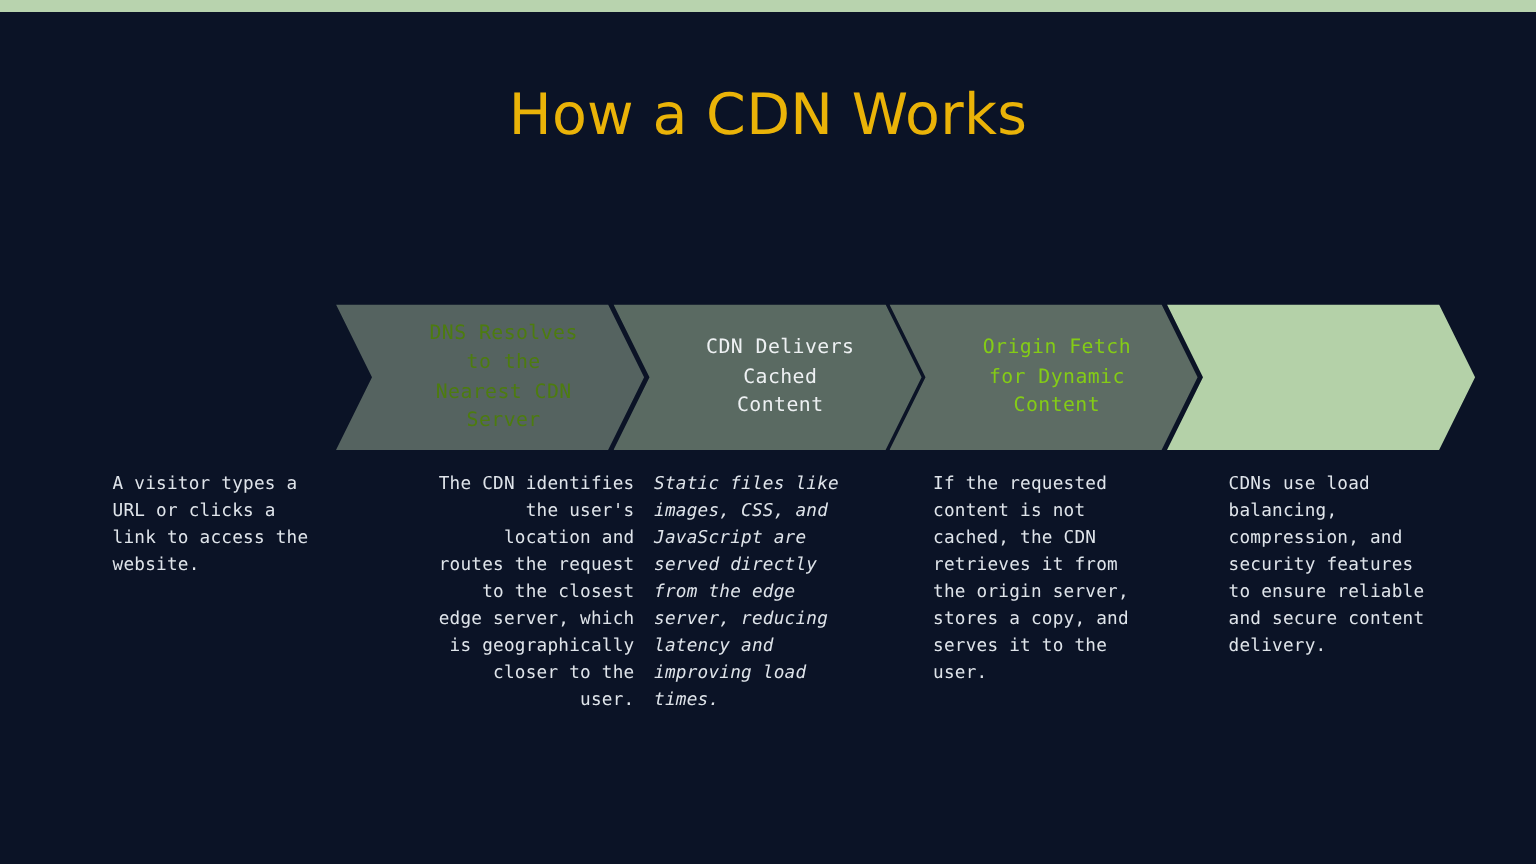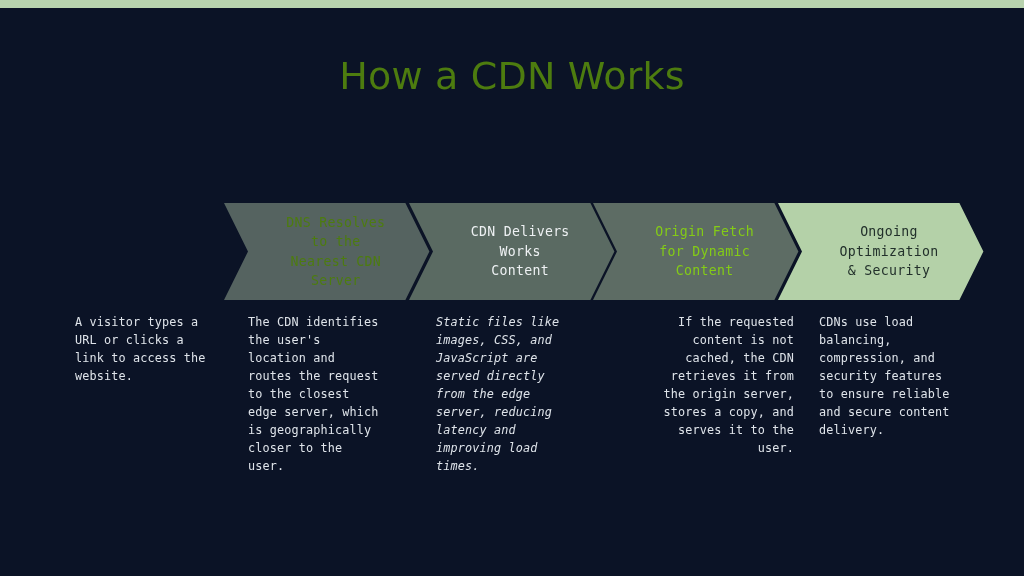--- a/index.html
+++ b/index.html
@@ -87,82 +87,79 @@
     white-space: pre-line;
   }
 </style>
 </head>
 <body style="background: rgb(11, 19, 38);">
 
 <div id="slide" style="background: rgb(11, 19, 38);">
 
   <div id="top-accent-bar" style="background: rgb(184, 211, 174);"></div>
 
-  <h1 id="page-title" style="color: #4d7c0f;">How a CDN Works</h1>
+  <h1 id="page-title" style="color: #eab308;">How a CDN Works</h1>
 
   <div id="flow-container">
       <div class="flow-step" style="left: 184.4px; width: 208.4px;">
         <svg width="208.4" height="97" viewBox="0 0 208.4 97" style="position: absolute; left: 0px; top: 0px; z-index: 1;">
           <polygon points="0,0 181.4,0 205.4,48.5 181.4,97 0,97 24,48.5" fill="#556360"></polygon>
         </svg>
         <div class="flow-step-label" style="color: #4d7c0f; width: 160.4px; margin-left: 14.4px;">DNS Resolves
 to the
 Nearest CDN
 Server</div>
       </div>
       <div class="flow-step" style="left: 368.8px; width: 208.4px;">
         <svg width="208.4" height="97" viewBox="0 0 208.4 97" style="position: absolute; left: 0px; top: 0px; z-index: 1;">
           <polygon points="0,0 181.4,0 205.4,48.5 181.4,97 0,97 24,48.5" fill="#5a6a62"></polygon>
         </svg>
         <div class="flow-step-label" style="color: rgb(238, 241, 243); width: 160.4px; margin-left: 14.4px;">CDN Delivers
-Works
+Cached
 Content</div>
       </div>
       <div class="flow-step" style="left: 553.2px; width: 208.4px;">
         <svg width="208.4" height="97" viewBox="0 0 208.4 97" style="position: absolute; left: 0px; top: 0px; z-index: 1;">
           <polygon points="0,0 181.4,0 205.4,48.5 181.4,97 0,97 24,48.5" fill="#5d6c64"></polygon>
         </svg>
         <div class="flow-step-label" style="color: #84cc16; width: 160.4px; margin-left: 14.4px;">Origin Fetch
 for Dynamic
 Content</div>
       </div>
       <div class="flow-step" style="left: 737.6px; width: 208.4px;">
         <svg width="208.4" height="97" viewBox="0 0 208.4 97" style="position: absolute; left: 0px; top: 0px; z-index: 1;">
           <polygon points="0,0 181.4,0 205.4,48.5 181.4,97 0,97 24,48.5" fill="#b4d1a8"></polygon>
         </svg>
-        <div class="flow-step-label" style="color: rgb(34, 48, 43); width: 160.4px; margin-left: 14.4px;">Ongoing
-Optimization
-&amp; Security</div>
       </div>
     </div>
 
   <div id="descriptions-container">
       <div class="flow-desc" style="left: 35px; top: 0px; width: 170px;">A visitor types a
 URL or clicks a
 link to access the
 website.</div>
-      <div class="flow-desc" style="left: 208px; top: 0px; width: 175px;">The CDN identifies
+      <div class="flow-desc" style="left: 208px; top: 0px; width: 175px; text-align: right;">The CDN identifies
 the user's
 location and
 routes the request
 to the closest
 edge server, which
 is geographically
 closer to the
 user.</div>
       <div class="flow-desc" style="left: 396px; top: 0px; width: 172px; font-style: italic;">Static files like
 images, CSS, and
 JavaScript are
 served directly
 from the edge
 server, reducing
 latency and
 improving load
 times.</div>
-      <div class="flow-desc" style="left: 582px; top: 0px; width: 172px; text-align: right;">If the requested
+      <div class="flow-desc" style="left: 582px; top: 0px; width: 172px;">If the requested
 content is not
 cached, the CDN
 retrieves it from
 the origin server,
 stores a copy, and
 serves it to the
 user.</div>
       <div class="flow-desc" style="left: 763px; top: 0px; width: 175px; margin-left: 16px;">CDNs use load
 balancing,
 compression, and

